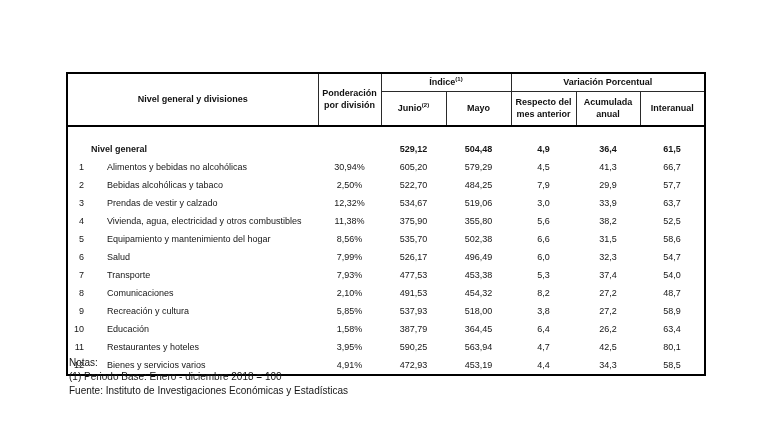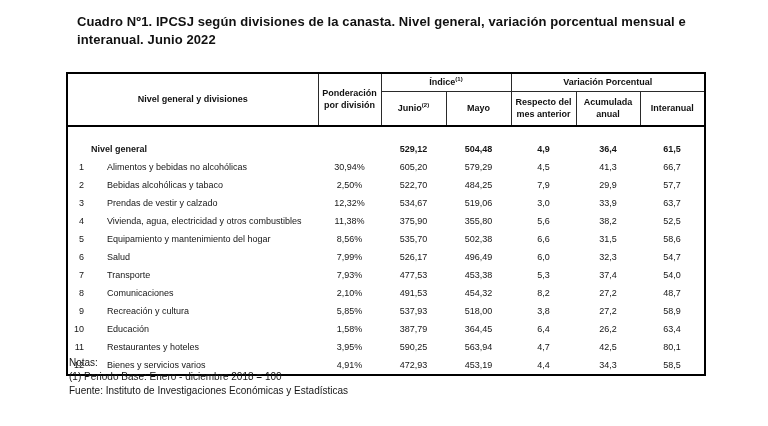--- a/index.html
+++ b/index.html
@@ -49,21 +49,20 @@
     position: absolute; left: 69px; top: 356px; width: 400px;
     font-size: 10px; line-height: 1.38; color: #161616;
   }
   .notes div { white-space: nowrap; }
 </style>
 </head>
 <body>
 
 <div class="page">
 
-  <div class="title">Cuadro Nº1. IPCSJ según divisiones de la canasta. Nivel general, variación porcentual mensual e interanual. Junio 2022</div>
 
   <table class="ipc">
     <colgroup>
       <col style="width:251px">
         <col style="width:63px">
         <col style="width:65px">
       <col style="width:65px">
         <col style="width:65px">
         <col style="width:64px">
         <col style="width:65px">

